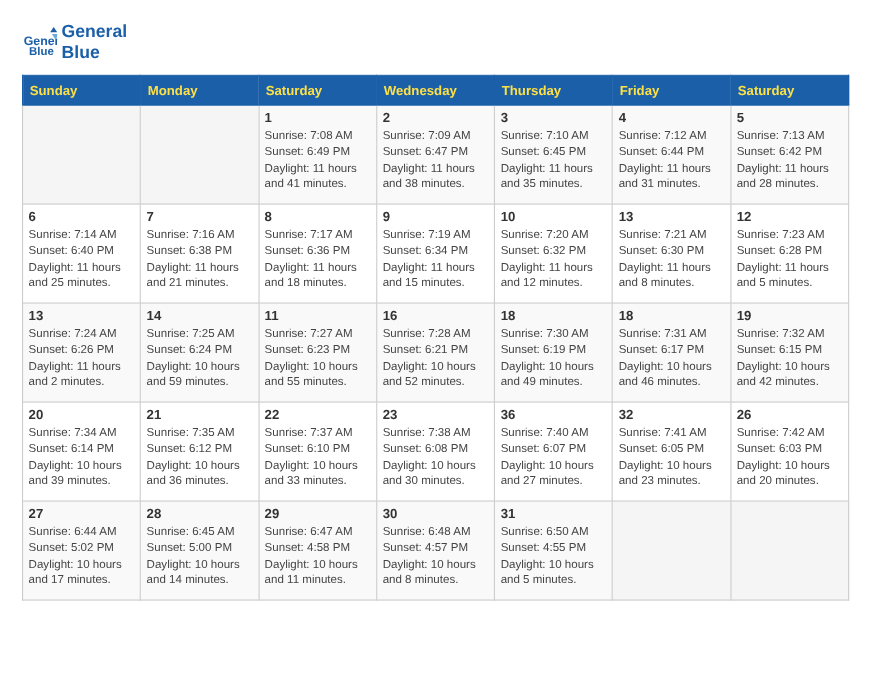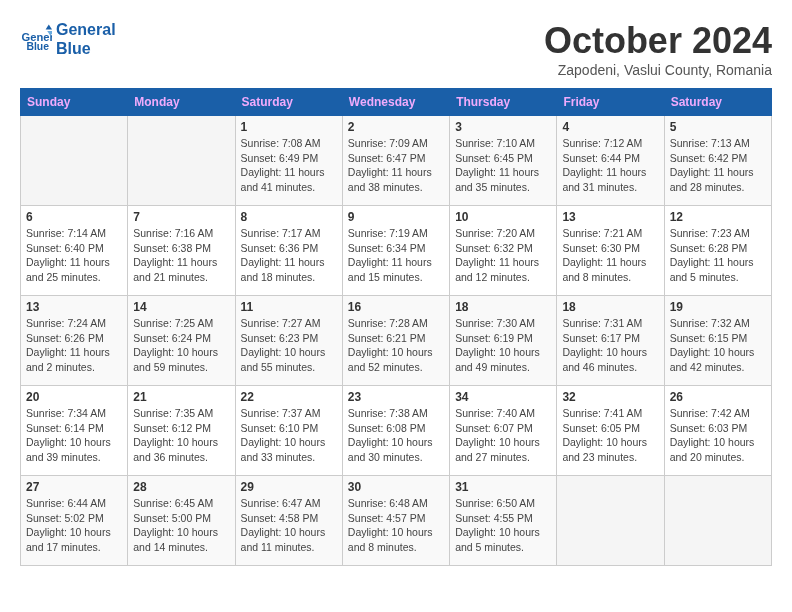--- a/index.html
+++ b/index.html
@@ -37,21 +37,21 @@
       font-size: 14px;
       color: #555;
     }
     table {
       width: 100%;
       border-collapse: collapse;
       font-size: 11px;
     }
     thead tr th {
       background-color: #1a5fa8;
-      color: #f0abfc;
+      color: #fde047;
       text-align: left;
       padding: 6px 6px;
       font-size: 12px;
       font-weight: bold;
       border: 1px solid #1a5fa8;
     }
     tbody tr td {
       border: 1px solid #ccc;
       vertical-align: top;
       padding: 4px 5px;
@@ -88,24 +88,20 @@
       <text x="2" y="22" font-size="14" font-weight="bold" fill="#1a5fa8">General</text>
       <text x="8" y="34" font-size="13" font-weight="bold" fill="#1a5fa8">Blue</text>
       <polygon points="32,8 40,8 36,2" fill="#1a5fa8"></polygon>
       <polygon points="34,10 42,10 38,16" fill="#6aabdf"></polygon>
     </svg>
     <div style="line-height:1.2">
       <div style="font-size:16px;font-weight:bold;color:#1a5fa8;">General</div>
       <div style="font-size:16px;font-weight:bold;color:#1a5fa8;">Blue</div>
     </div>
   </div>
-  <div class="title-block">
-    <div class="month-title">October 2024</div>
-    <div class="subtitle">Zapodeni, Vaslui County, Romania</div>
-  </div>
 </div>
 
 <table>
   <thead>
     <tr id="header-row">
         <th>Sunday</th>
         <th>Monday</th>
         <th>Saturday</th>
         <th>Wednesday</th>
         <th>Thursday</th>
@@ -209,21 +205,21 @@
         </td>
         <td>
           <span class="day-number">22</span>
           <div class="day-info">Sunrise: 7:37 AM<br>Sunset: 6:10 PM<br>Daylight: 10 hours and 33 minutes.</div>
         </td>
         <td>
           <span class="day-number">23</span>
           <div class="day-info">Sunrise: 7:38 AM<br>Sunset: 6:08 PM<br>Daylight: 10 hours and 30 minutes.</div>
         </td>
         <td>
-          <span class="day-number">34</span>
+          <span class="day-number">36</span>
           <div class="day-info">Sunrise: 7:40 AM<br>Sunset: 6:07 PM<br>Daylight: 10 hours and 27 minutes.</div>
         </td>
         <td>
           <span class="day-number">32</span>
           <div class="day-info">Sunrise: 7:41 AM<br>Sunset: 6:05 PM<br>Daylight: 10 hours and 23 minutes.</div>
         </td>
         <td>
           <span class="day-number">26</span>
           <div class="day-info">Sunrise: 7:42 AM<br>Sunset: 6:03 PM<br>Daylight: 10 hours and 20 minutes.</div>
         </td>

